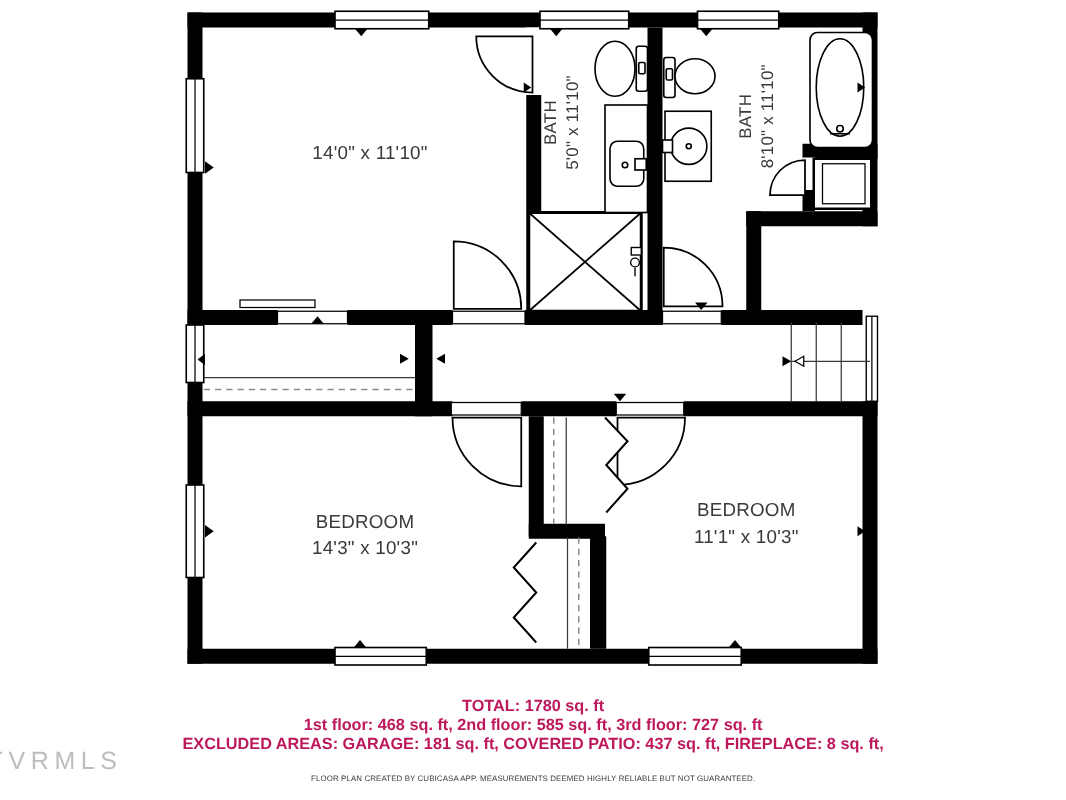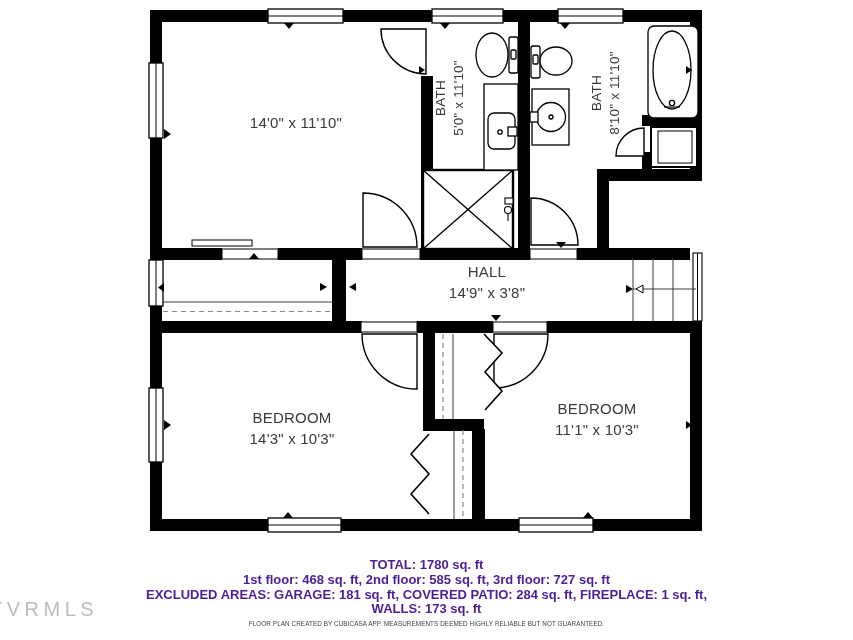--- a/index.html
+++ b/index.html
@@ -3,21 +3,21 @@
 <meta charset="utf-8">
 <style>
   html,body{margin:0;padding:0;background:#ffffff;}
   .page{position:relative;width:853px;height:640px;background:#fff;overflow:hidden;
         font-family:"Liberation Sans", sans-serif;}
   .plan-svg{position:absolute;left:0;top:0;}
   .room-label{position:absolute;transform:translateX(-50%);text-align:center;
               color:#3a3a3a;font-size:15px;line-height:21px;white-space:nowrap;letter-spacing:.2px;}
   .room-label .rname{font-weight:400;}
   .room-label.rot{transform:translate(-50%,-50%) rotate(-90deg);font-size:13.5px;line-height:17.5px;}
-  .summary{position:absolute;left:0;right:0;top:557px;text-align:center;color:#4c1d95;}
+  .summary{position:absolute;left:0;right:0;top:557px;text-align:center;color:#be185d;}
   .summary .total{font-size:13px;font-weight:bold;line-height:16px;}
   .summary .line{font-size:13px;line-height:14.5px;font-weight:bold;}
   .disclaimer{position:absolute;left:0;right:0;top:620px;text-align:center;
               font-size:6.3px;color:#3c3c3c;letter-spacing:.1px;}
   .watermark{position:absolute;left:-10px;top:598px;font-size:20px;letter-spacing:4.5px;
              color:#bdbdbd;font-weight:400;}
 </style>
 </head>
 <body>
 
@@ -193,39 +193,34 @@
     <div class="rname">BATH</div>
     <div class="rdims">5'0" x 11'10"</div>
   </div>
 
   <div class="room-label rot" style="left:605px;top:93px">
     <div class="rname">BATH</div>
     <div class="rdims">8'10" x 11'10"</div>
   </div>
 
 
-  <div class="room-label" style="left:487px;top:261px">
-    <div class="rname">HALL</div>
-    <div class="rdims">14'9" x 3'8"</div>
-  </div>
 
   <div class="room-label" style="left:292px;top:407px">
     <div class="rname">BEDROOM</div>
     <div class="rdims">14'3" x 10'3"</div>
   </div>
 
   <div class="room-label" style="left:597px;top:398px">
     <div class="rname">BEDROOM</div>
     <div class="rdims">11'1" x 10'3"</div>
   </div>
 
   <div class="summary">
     <div class="total">TOTAL: 1780 sq. ft</div>
     <div class="line">1st floor: 468 sq. ft, 2nd floor: 585 sq. ft, 3rd floor: 727 sq. ft</div>
-    <div class="line">EXCLUDED AREAS: GARAGE: 181 sq. ft, COVERED PATIO: 284 sq. ft, FIREPLACE: 1 sq. ft,</div>
-    <div class="line">WALLS: 173 sq. ft</div>
+    <div class="line">EXCLUDED AREAS: GARAGE: 181 sq. ft, COVERED PATIO: 437 sq. ft, FIREPLACE: 8 sq. ft,</div>
   </div>
 
   <div class="disclaimer">FLOOR PLAN CREATED BY CUBICASA APP. MEASUREMENTS DEEMED HIGHLY RELIABLE BUT NOT GUARANTEED.</div>
 
   <div class="watermark">TVRMLS</div>
 
 </div>
 
 </body></html>

